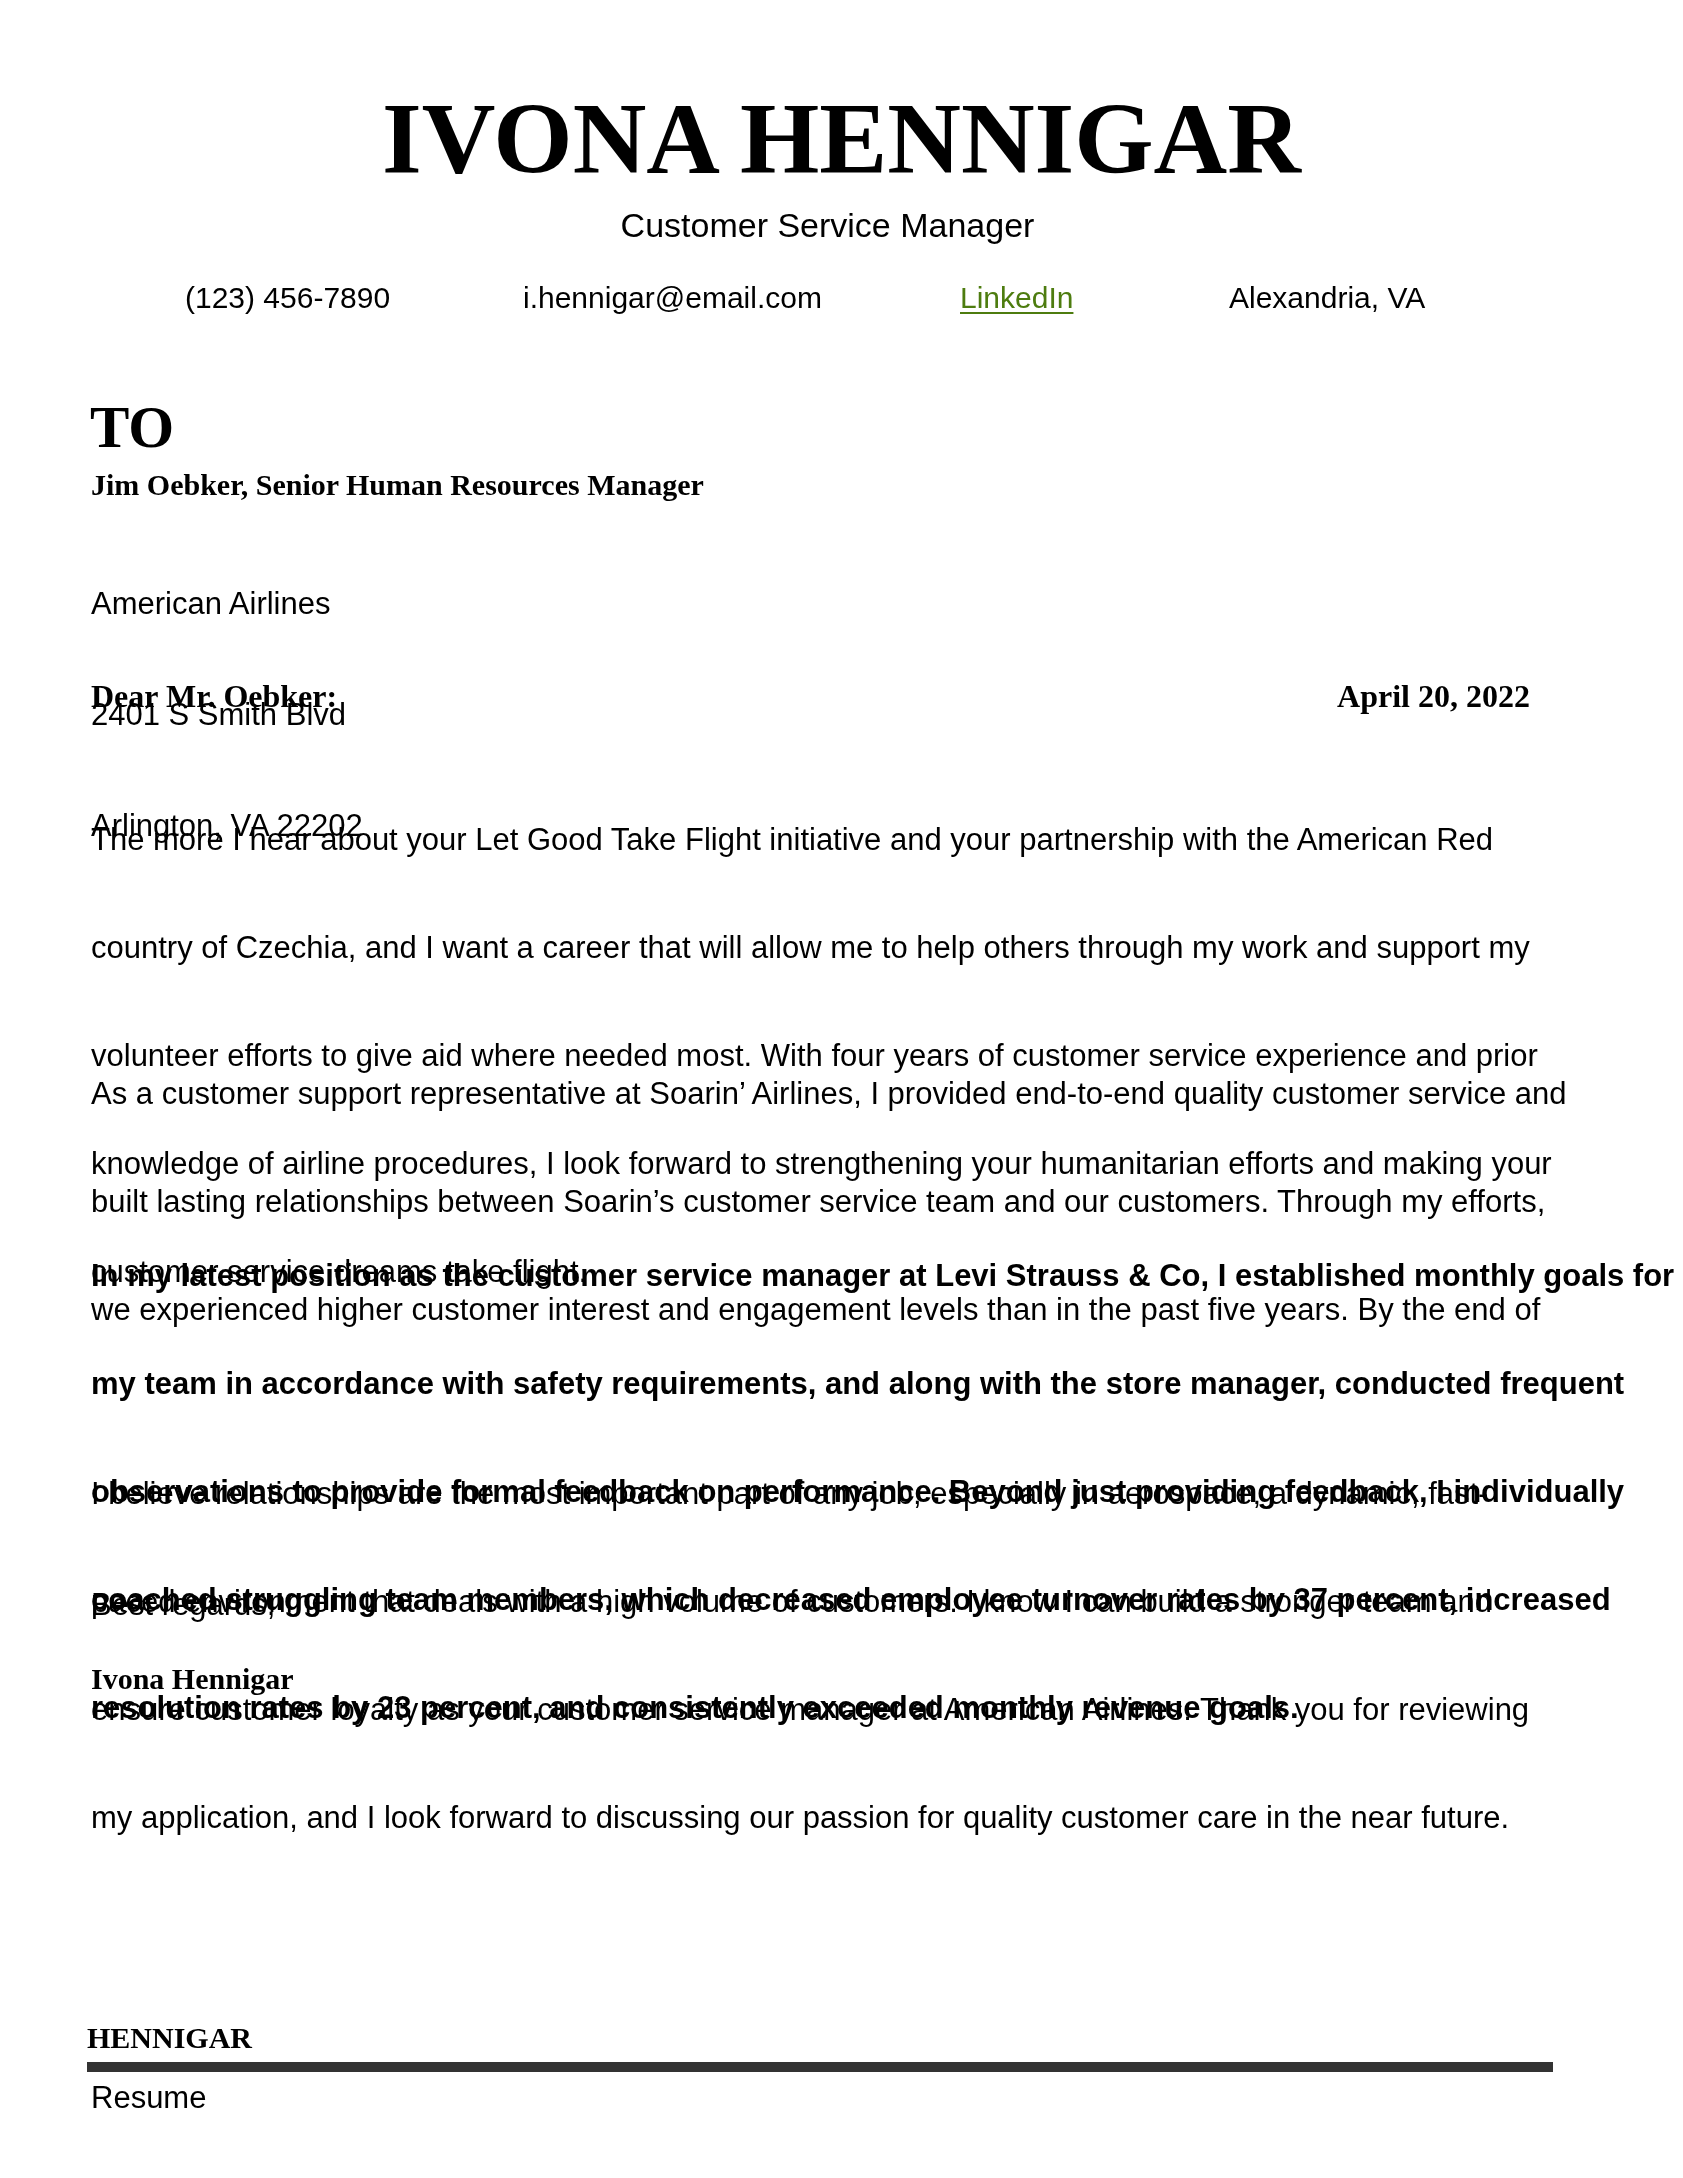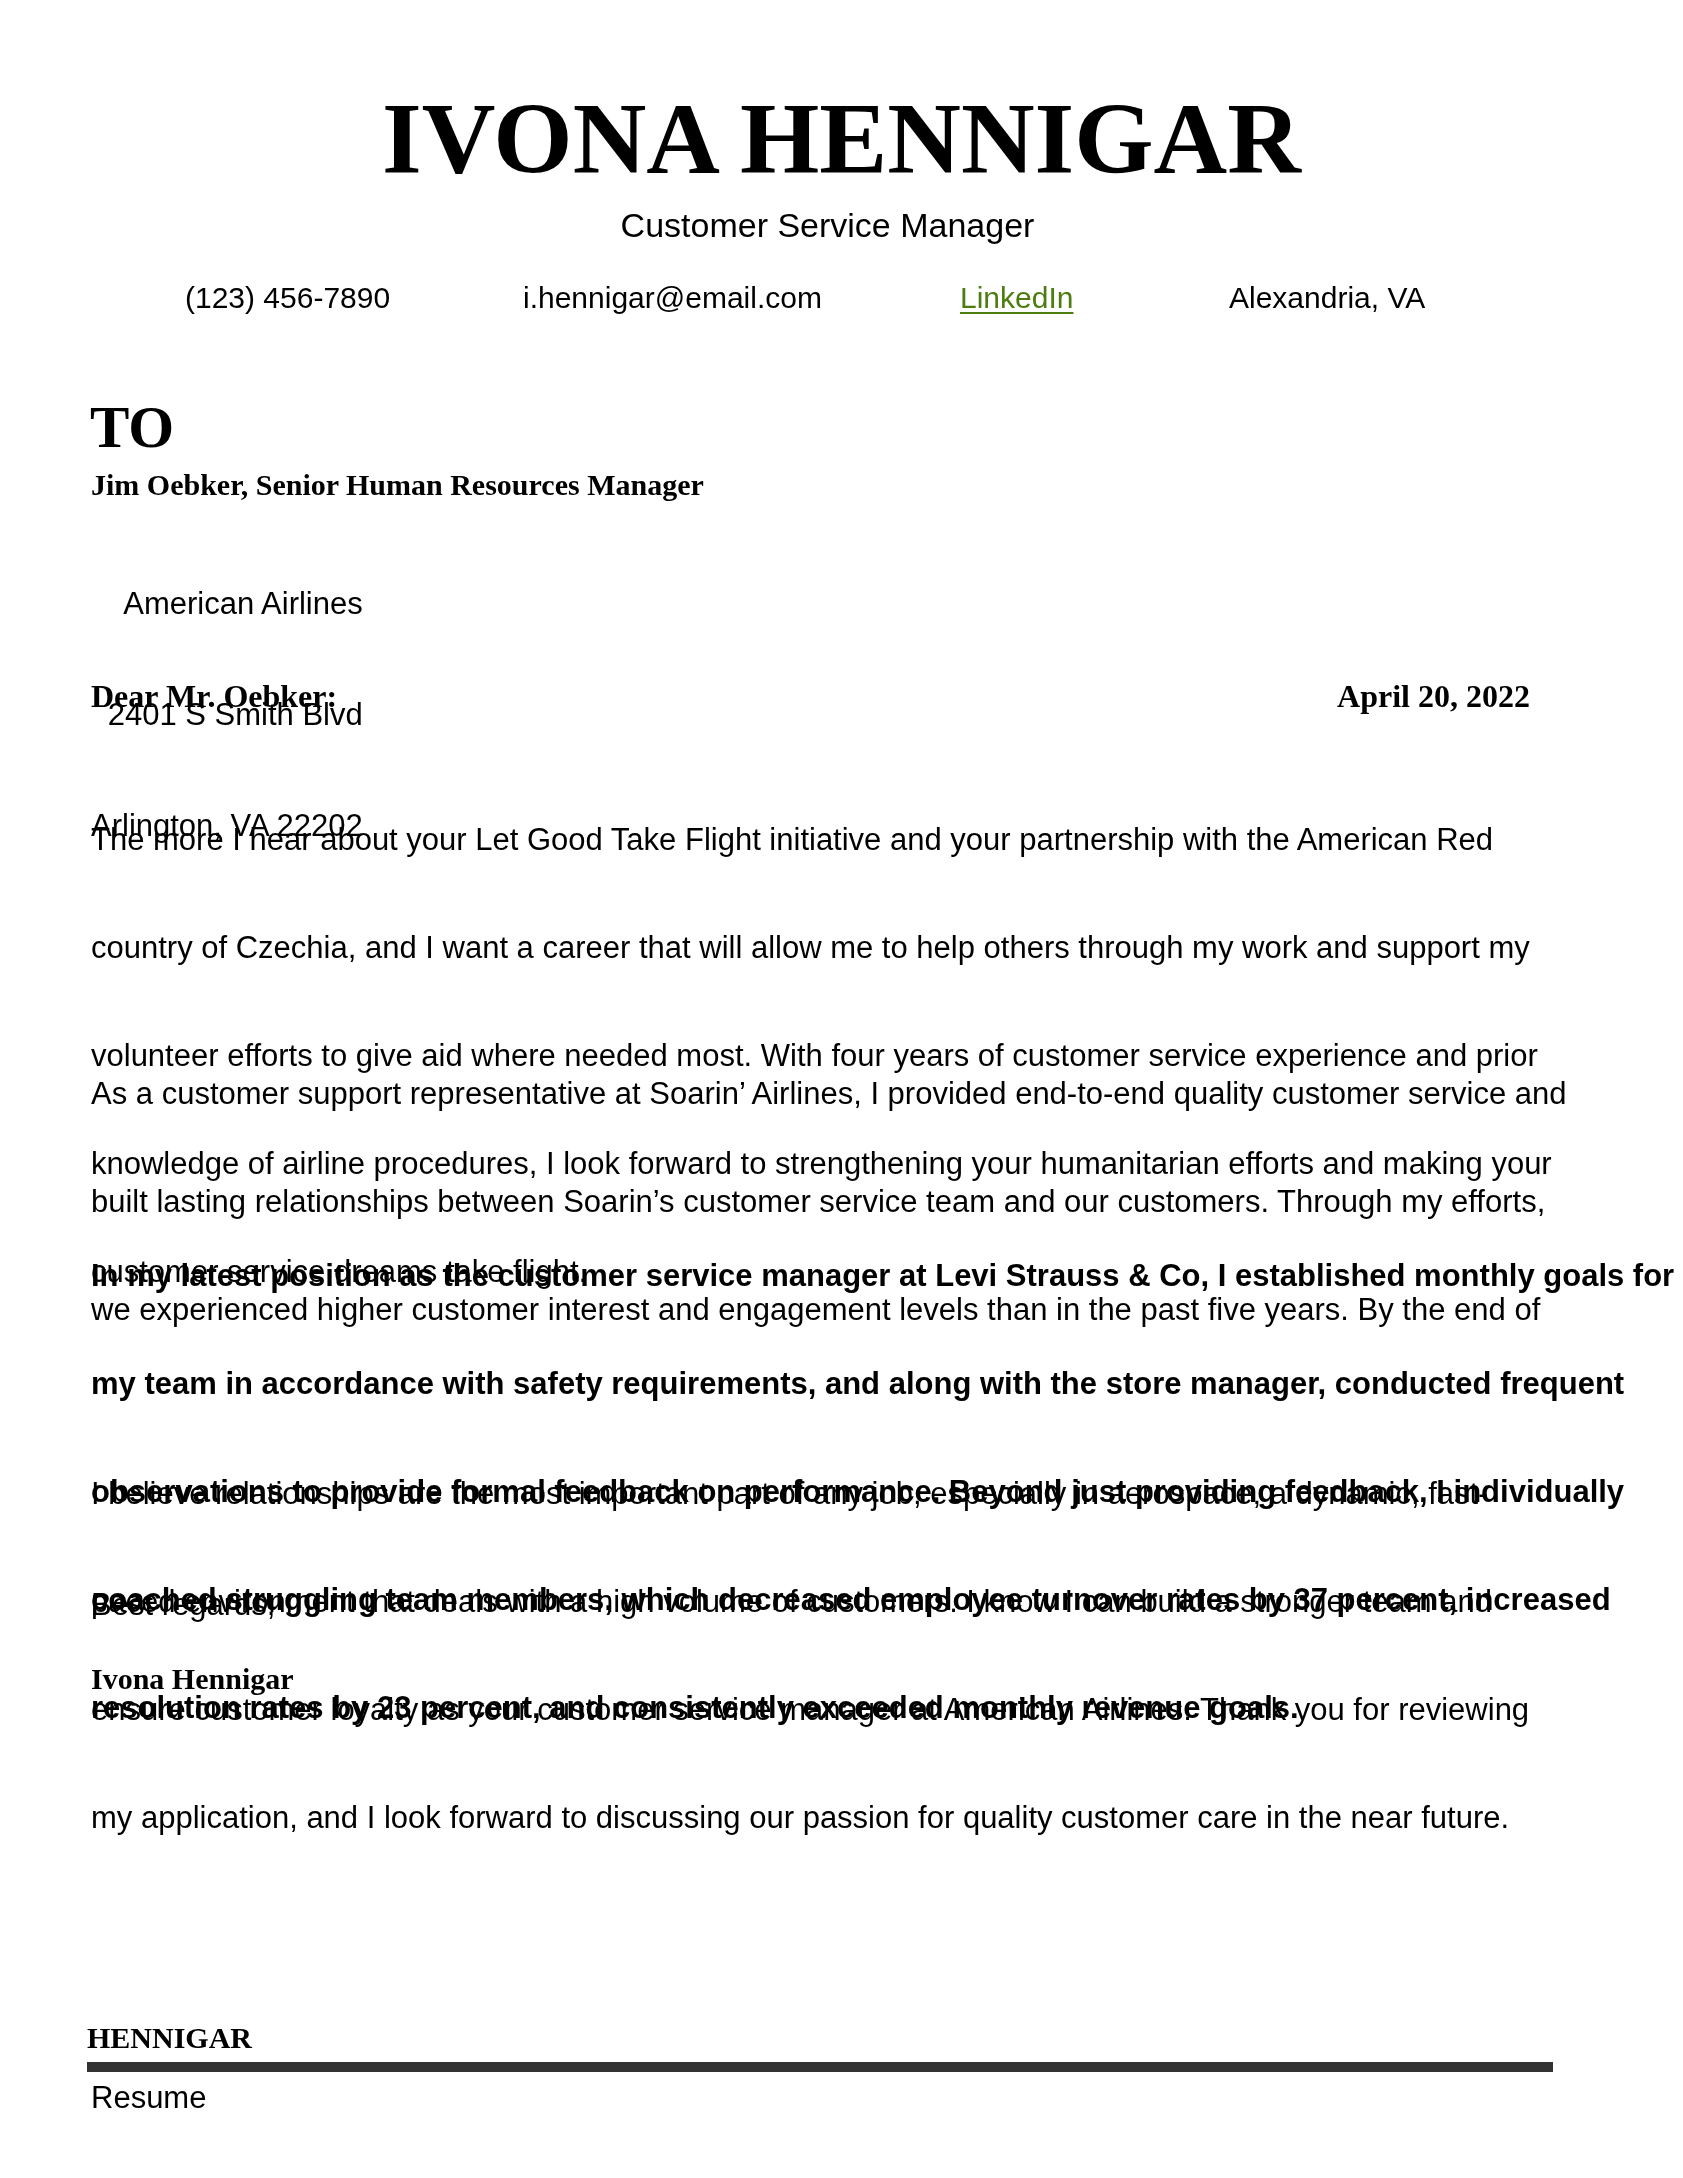--- a/index.html
+++ b/index.html
@@ -9,21 +9,21 @@
   .sans { font-family: "Liberation Sans", "DejaVu Sans", sans-serif; }
 
   .title { left: 0; width: 1683px; top: 88px; font-size: 102px; line-height: 102px; text-align: center; letter-spacing: 0px; }
   .subtitle { left: 91px; width: 1473px; top: 208px; font-size: 34px; line-height: 34px; text-align: center; }
   .contact { top: 283px; font-size: 30px; line-height: 30px; }
   .contact.link { color: #4d7c0f; text-decoration: underline; text-decoration-thickness: 2px; text-underline-offset: 4px; cursor: pointer; }
 
   .to-heading { left: 90px; top: 398px; font-size: 59px; line-height: 59px; }
   .recipient-name { left: 91px; top: 470px; font-size: 30px; line-height: 30px; }
   .address { left: 91px; top: 511px; font-size: 31px; line-height: 37px; }
-  .address div { white-space: pre; text-align: right; }
+  .address div { white-space: pre; }
 
   .salutation { left: 91px; top: 680px; font-size: 32px; line-height: 32px; }
   .date { right: 153px; top: 680px; font-size: 32px; line-height: 32px; text-align: right; }
 
   .para { left: 91px; font-size: 31px; line-height: 36px; }
   .para div { white-space: pre; }
   .p1 { top: 750px; }
   .p2 { top: 1004px; }
   .p3 { top: 1186px; font-weight: bold; }
   .p4 { top: 1404px; }

